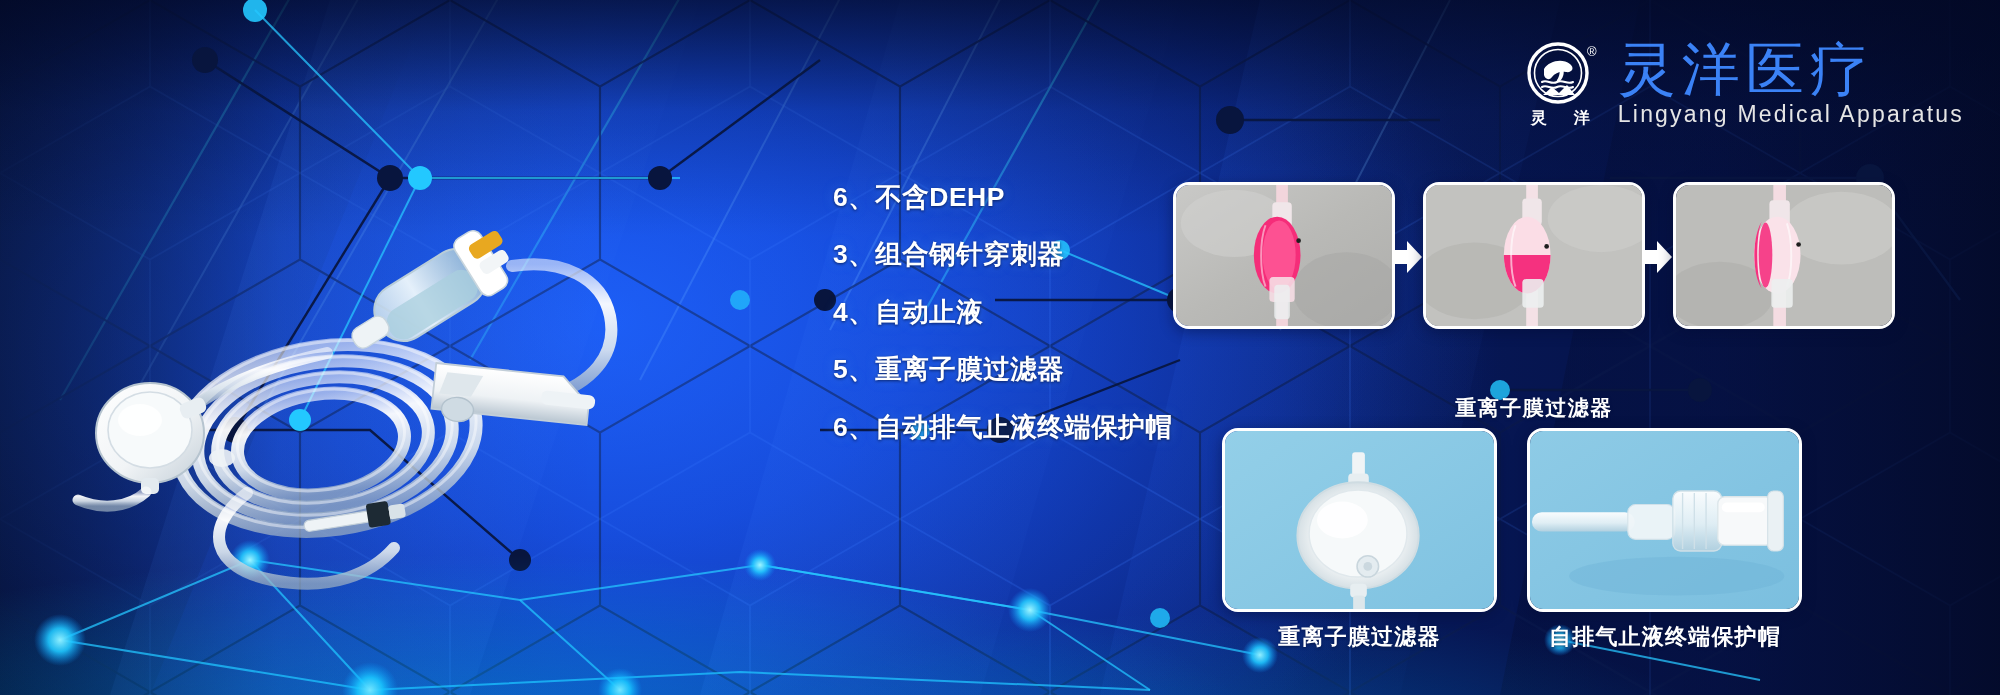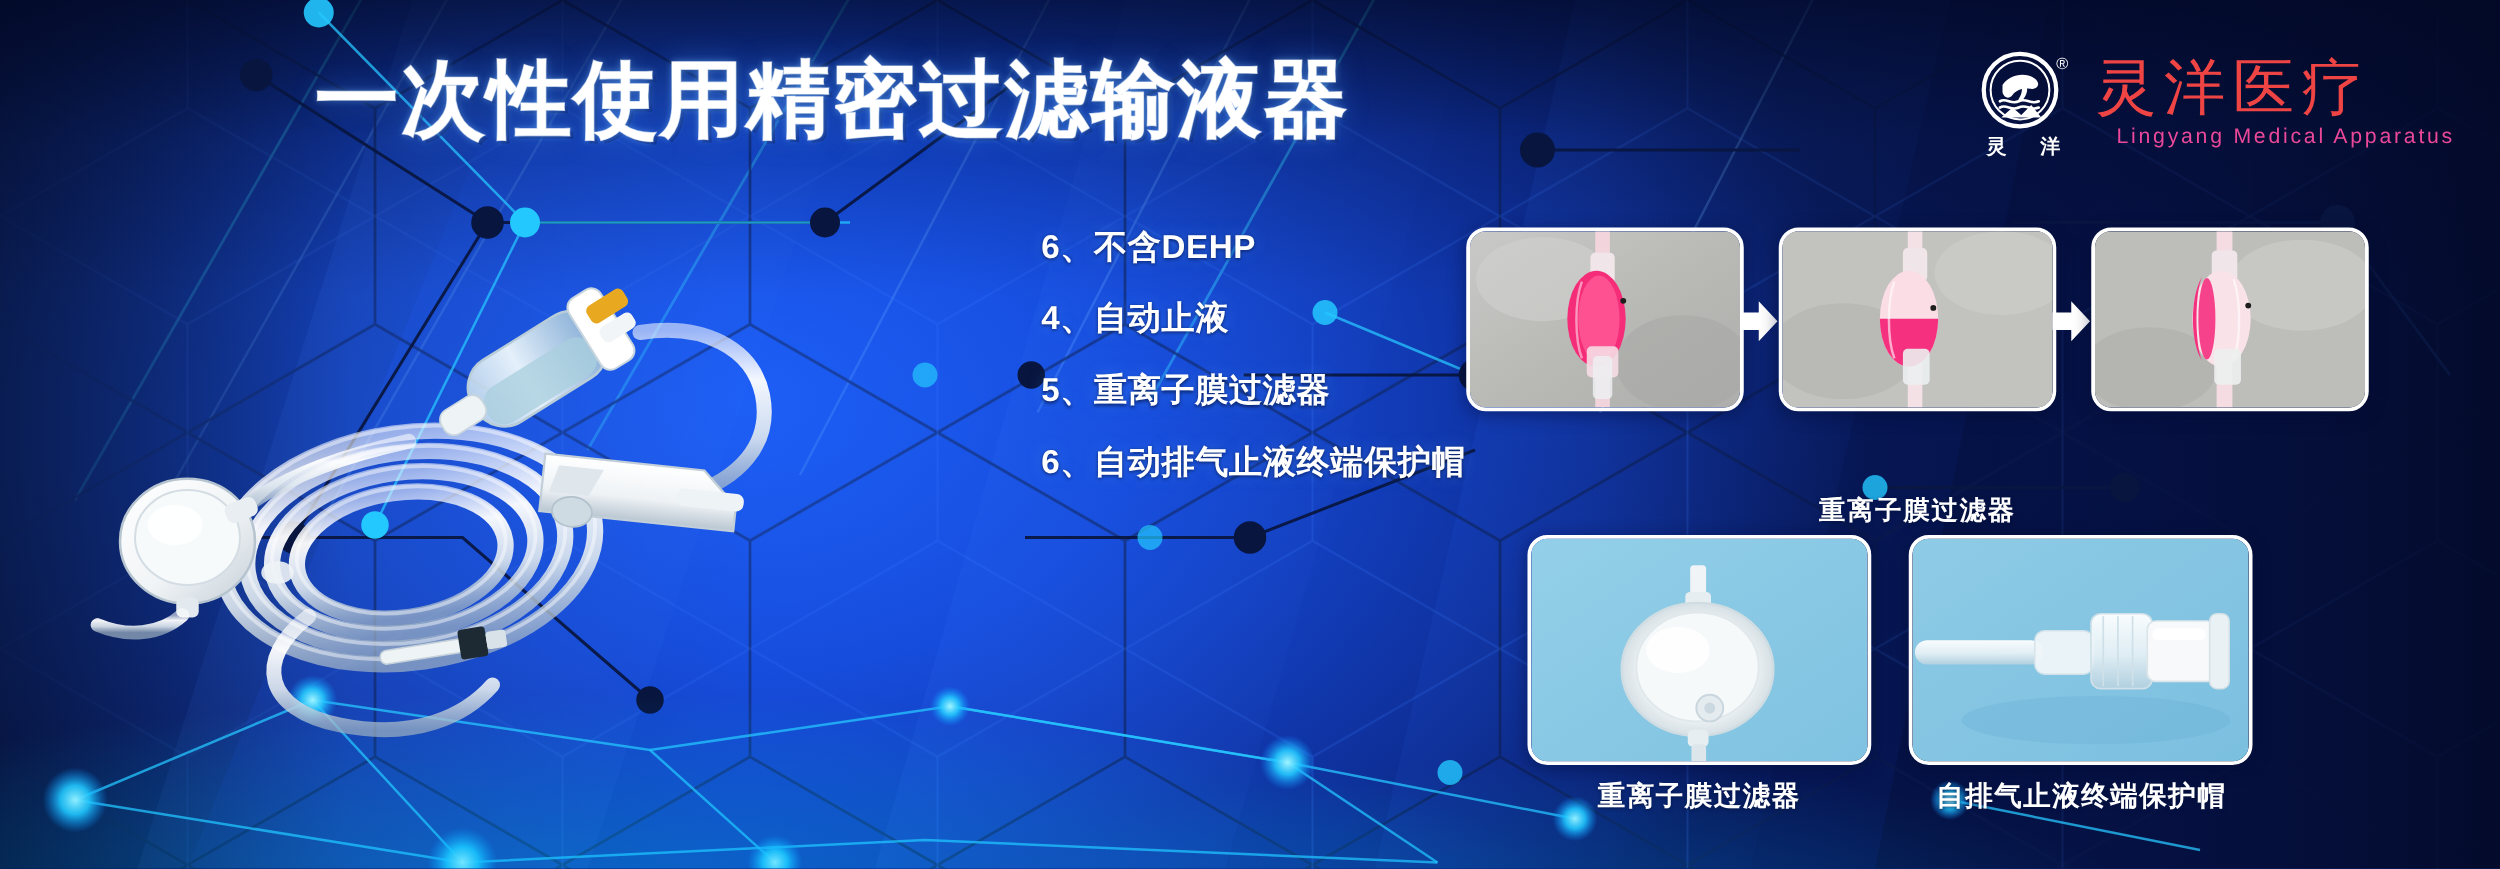--- a/index.html
+++ b/index.html
@@ -67,26 +67,26 @@
     display:flex; align-items:center; gap:14px;
   }
   #logo-emblem { position:relative; width:86px; height:88px; flex:none; }
   #logo-emblem .emb-sub {
     position:absolute; left:0; right:0; bottom:-2px;
     display:flex; justify-content:space-around;
     font-size:16px; font-weight:700; color:#fff; letter-spacing:1px;
   }
   #logo-text { display:flex; flex-direction:column; gap:2px; }
   #logo-cn {
-    font-size:49px; font-weight:400; color:#ef4444; letter-spacing:6px;
+    font-size:58px; font-weight:400; color:#3b82f6; letter-spacing:6px;
     line-height:1.06; white-space:nowrap;
   }
   #logo-en {
-    font-size:17px; color:#ec4899; letter-spacing:2.2px;
-    white-space:nowrap; text-align:center;margin-left:17px;
+    font-size:23px; color:#e5e5e5; letter-spacing:2.2px;
+    white-space:nowrap; text-align:center;
   }
 
   
   #product-photo {
     position:absolute; left:42px; top:148px;
     width:610px; height:400px;
   }
   #product-photo svg { width:100%; height:100%; overflow:visible; }
 
   
@@ -282,23 +282,20 @@
       <circle cx="620" cy="690" r="22" fill="url(#cyanGlow)"></circle>
       <circle cx="760" cy="565" r="16" fill="url(#cyanGlow)"></circle>
       <circle cx="1030" cy="610" r="22" fill="url(#cyanGlow)"></circle>
       <circle cx="1260" cy="655" r="18" fill="url(#cyanGlow)"></circle>
       <circle cx="1560" cy="640" r="16" fill="url(#cyanGlow)"></circle>
     </g>
   </svg>
 
   <div class="bg-layer bg-bottomglow"></div>
 
-  <div id="title-wrap">
-    <h1 id="main-title">一次性使用精密过滤输液器</h1>
-  </div>
 
   <div id="logo">
     <div id="logo-emblem">
       <svg viewBox="0 0 86 88" width="86" height="88">
         <circle cx="40" cy="34" r="29" fill="none" stroke="#ffffff" stroke-width="3.4"></circle>
         <circle cx="40" cy="34" r="23.5" fill="none" stroke="#ffffff" stroke-width="1.6"></circle>
 
         <path d="M26 30 C31 22, 44 19, 52 25 C57 29, 54 34, 48 33 C42 32, 37 34, 34 38 C31 42, 27 40, 26 36 Z" fill="#ffffff"></path>
         <path d="M44 28 C47 32, 46 38, 42 42 C40 44, 38 43, 39 41 C42 37, 42 32, 41 29 Z" fill="#ffffff"></path>
 
@@ -394,20 +391,21 @@
         <rect x="326" y="357" width="22" height="24" rx="3" fill="#1d2a34"></rect>
         <rect x="348" y="362" width="16" height="14" rx="3" fill="#d9e2e8"></rect>
       </g>
 
       <ellipse cx="180" cy="310" rx="13" ry="9" fill="#eef3f6" opacity="0.9"></ellipse>
     </svg>
   </div>
 
   <div id="feature-list">
     <div class="feature-item">6、不含DEHP</div>
+    <div class="feature-item">3、组合钢针穿刺器</div>
     <div class="feature-item">4、自动止液</div>
     <div class="feature-item">5、重离子膜过滤器</div>
     <div class="feature-item">6、自动排气止液终端保护帽</div>
   </div>
 
   <div class="photo-card" id="seq1">
     <svg viewBox="0 0 222 147" preserveAspectRatio="none">
       <defs>
         <linearGradient id="greybg1" x1="0" y1="0" x2="1" y2="1">
           <stop offset="0%" stop-color="#c9c9c7"></stop>

